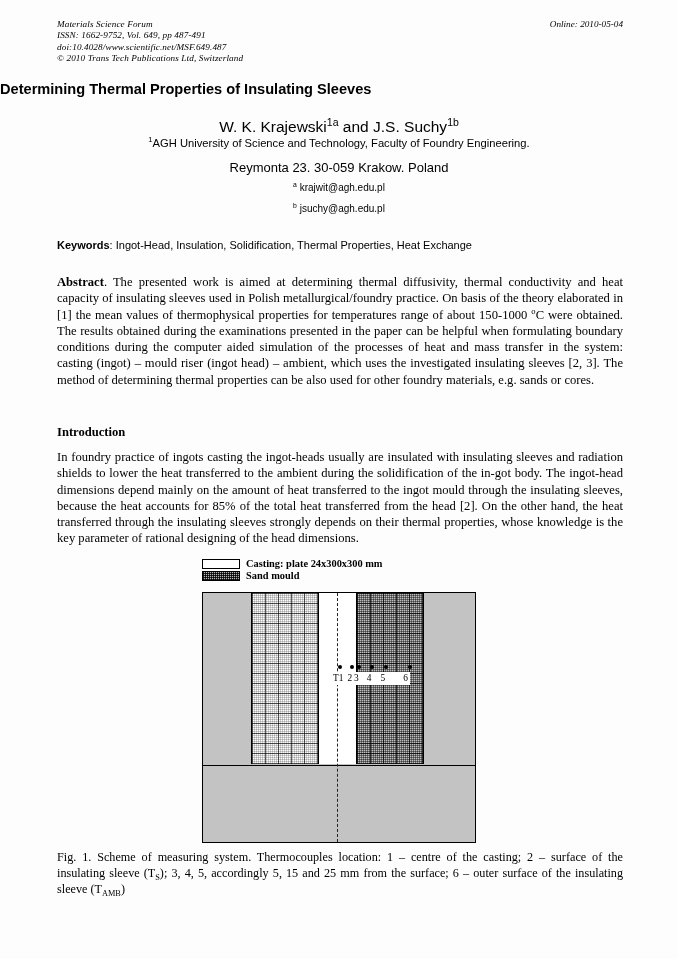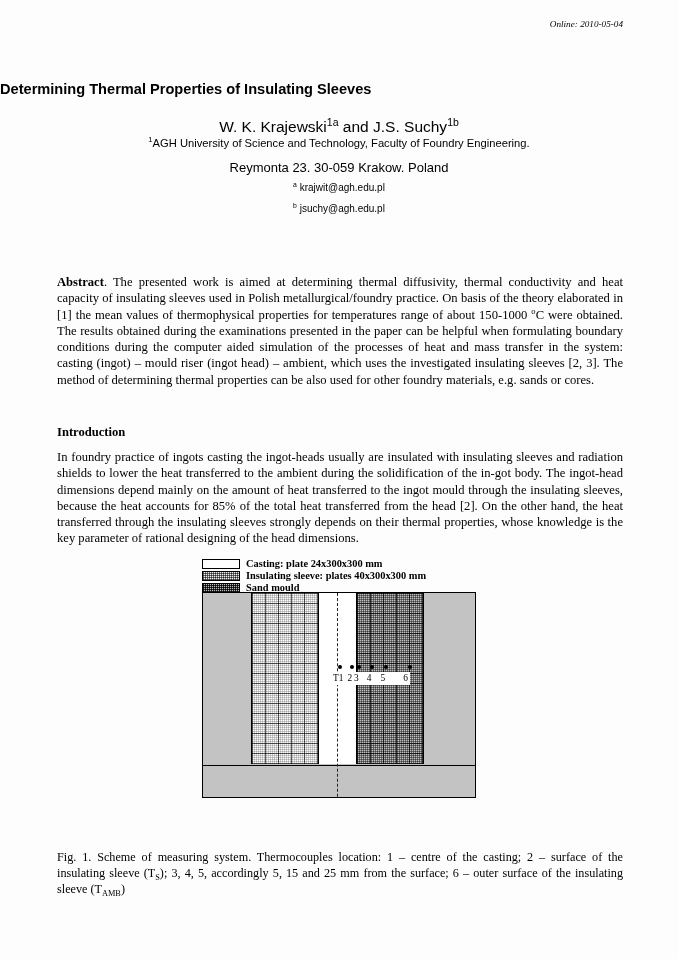--- a/index.html
+++ b/index.html
@@ -176,21 +176,21 @@
       repeating-linear-gradient(90deg, rgba(0,0,0,0.8) 0 1px, transparent 1px 2px);
   }
   .legend-label { white-space: nowrap; }
 
   
   .figure {
     position: absolute;
     left: 202px;
     top: 592px;
     width: 274px;
-    height: 206px;
+    height: 251px;
     border: 1.4px solid #000;
     box-sizing: border-box;
     background: #c3c3c3;
     overflow: hidden;
   }
   .fig-upper {
     position: absolute;
     left: 0; top: 0;
     width: 100%;
     height: 173px;
@@ -282,20 +282,26 @@
     line-height: 16.2px;
     text-align: justify;
   }
 </style>
 </head>
 <body>
 
 <div class="page">
 
   <div class="masthead">
+    <div class="masthead-left">
+      <div>Materials Science Forum</div>
+      <div>ISSN: 1662-9752, Vol. 649, pp 487-491</div>
+      <div>doi:10.4028/www.scientific.net/MSF.649.487</div>
+      <div>© 2010 Trans Tech Publications Ltd, Switzerland</div>
+    </div>
     <div class="masthead-right">Online: 2010-05-04</div>
     <div class="clear"></div>
   </div>
 
   <div class="doc-title">Determining Thermal Properties of Insulating Sleeves</div>
 
   <div class="authors">
     <span>W. K. Krajewski</span><sup>1a</sup><span> and </span><span>J.S. Suchy</span><sup>1b</sup>
   </div>
 
@@ -305,36 +311,35 @@
 
   <div class="address">Reymonta 23. 30-059 Krakow. Poland</div>
 
   <div class="email email-a">
     <sup>a</sup> <span>krajwit@agh.edu.pl</span>
   </div>
   <div class="email email-b">
     <sup>b</sup> <span>jsuchy@agh.edu.pl</span>
   </div>
 
+  <div class="keywords">
+    <b>Keywords</b><span>: </span><span>Ingot-Head, Insulation, Solidification, Thermal Properties, Heat Exchange</span>
+  </div>
 
   <div class="abstract">
     <b>Abstract</b><span>. The presented work is aimed at determining thermal diffusivity, thermal conductivity and heat capacity of insulating sleeves used in Polish metallurgical/foundry practice. On basis of the theory elaborated in [1] the mean values of thermophysical properties for temperatures range of about 150-1000 </span><sup>o</sup><span>C were obtained. The results obtained during the examinations presented in the paper can be helpful when formulating boundary conditions during the computer aided simulation of the processes of heat and mass transfer in the system: casting (ingot) – mould riser (ingot head) – ambient, which uses the investigated insulating sleeves [2, 3]. The method of determining thermal properties can be also used for other foundry materials, e.g. sands or cores.</span>
   </div>
 
   <div class="section-head">Introduction</div>
   <div class="body-par">In foundry practice of ingots casting the ingot-heads usually are insulated with insulating sleeves and radiation shields to lower the heat transferred to the ambient during the solidification of the in-got body. The ingot-head dimensions depend mainly on the amount of heat transferred to the ingot mould through the insulating sleeves, because the heat accounts for 85% of the total heat transferred from the head [2]. On the other hand, the heat transferred through the insulating sleeves strongly depends on their thermal properties, whose knowledge is the key parameter of rational designing of the head dimensions.</div>
 
   <div class="legend">
     <div class="legend-row">
       <span class="legend-swatch sw-casting"></span>
       <span class="legend-label">Casting: plate 24x300x300 mm</span>
-    </div>
-    <div class="legend-row">
-      <span class="legend-swatch sw-sleeve"></span>
-      <span class="legend-label">Insulating sleeve: plates 40x300x300 mm</span>
     </div>
     <div class="legend-row">
       <span class="legend-swatch sw-sand"></span>
       <span class="legend-label">Sand mould</span>
     </div>
   </div>
 
   <div class="figure">
     <div class="fig-upper">
       <div class="col col-sleeve-left"></div>

